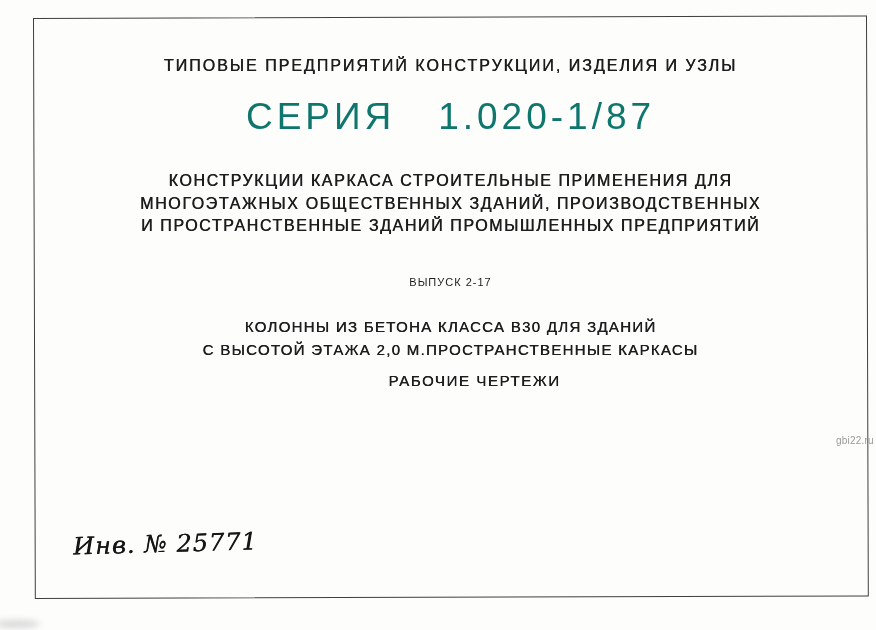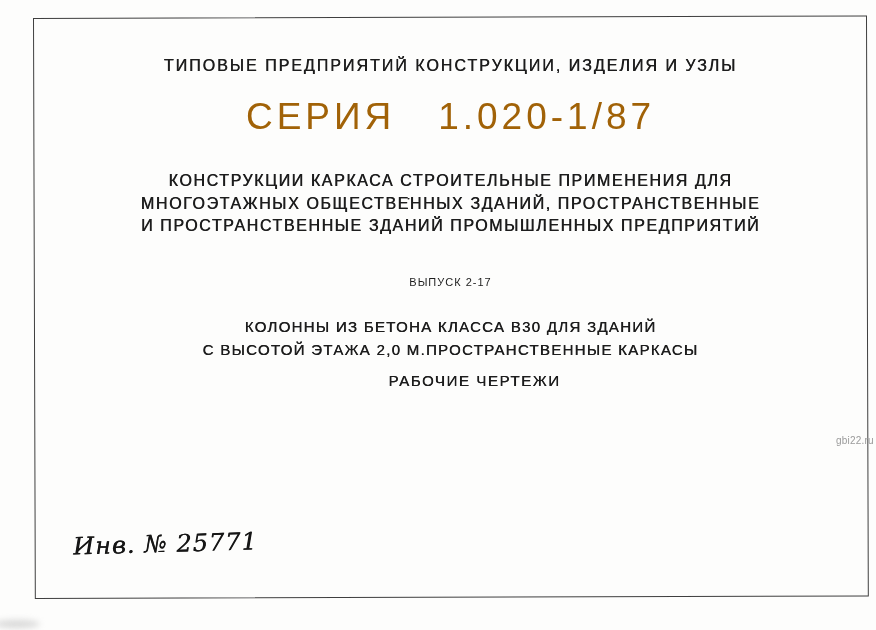--- a/index.html
+++ b/index.html
@@ -41,21 +41,21 @@
     text-shadow: 0.4px 0 0 currentColor;
   }
   .series {
     position: absolute;
     left: 0; right: 0;
     top: 96px;
     font-size: 37px;
     font-weight: normal;
     letter-spacing: 4px;
     white-space: pre;
-    color: #a16207;
+    color: #0f766e;
   }
   .desc {
     position: absolute;
     left: 0; right: 0;
     top: 170px;
     font-size: 16px;
     letter-spacing: 1.6px;
     line-height: 22.5px;
     text-shadow: 0.5px 0 0 currentColor;
   }
@@ -126,21 +126,21 @@
   <div class="frame"></div>
 
   <div class="content">
 
     <div class="header-line">ТИПОВЫЕ ПРЕДПРИЯТИЙ КОНСТРУКЦИИ, ИЗДЕЛИЯ И УЗЛЫ</div>
 
     <div class="series">СЕРИЯ   1.020-1/87</div>
 
     <div class="desc">
       <div>КОНСТРУКЦИИ КАРКАСА СТРОИТЕЛЬНЫЕ ПРИМЕНЕНИЯ ДЛЯ</div>
-      <div>МНОГОЭТАЖНЫХ ОБЩЕСТВЕ̇ННЫХ ЗДАНИЙ, ПРОСТРАНСТВЕННЫЕ</div>
+      <div>МНОГОЭТАЖНЫХ ОБЩЕСТВЕ̇ННЫХ ЗДАНИЙ, ПРОИЗВОДСТВЕННЫХ</div>
       <div>И ПРОСТРАНСТВЕННЫЕ ЗДАНИЙ ПРОМЫШЛЕННЫХ ПРЕДПРИЯТИЙ</div>
     </div>
 
     <div class="issue">ВЫПУСК 2-17</div>
 
     <div class="subtitle">
       <div>КОЛОННЫ ИЗ БЕТОНА КЛАССА В30 ДЛЯ ЗДАНИЙ</div>
       <div>С ВЫСОТОЙ ЭТАЖА 2,0 М.ПРОСТРАНСТВЕННЫЕ КАРКАСЫ</div>
     </div>
 

